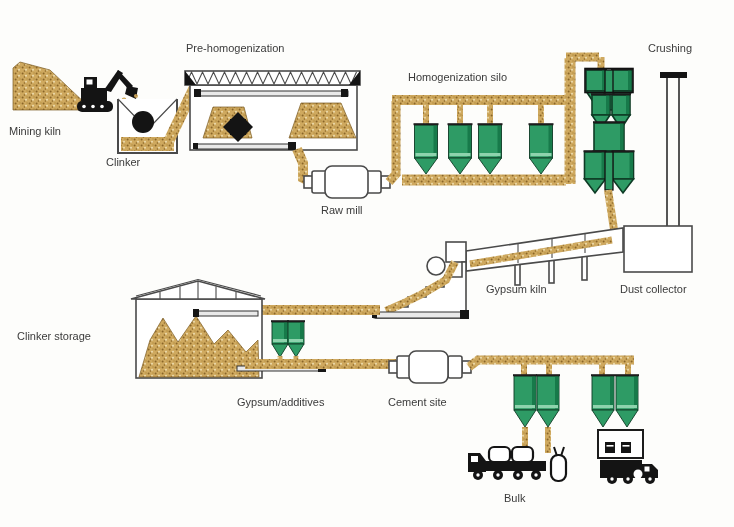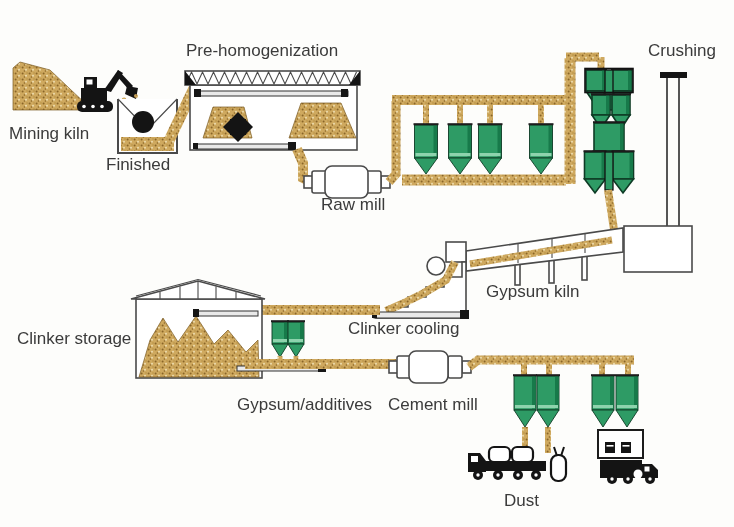--- a/index.html
+++ b/index.html
@@ -4,21 +4,21 @@
 <style>
   :root{
     --background:#fdfdfb; --silo-green:#2e9b65; --silo-green-dark:#177a4a;
     --silo-green-light:#8ed3ad; --sand-base:#cfa95f; --sand-dark:#8a6527;
     --sand-light:#ecdcae; --outline:#4a4a4a; --machine-black:#141414; --text:#3b3b3b;
   }
   html,body{margin:0;padding:0;}
   body{background:#fff;font-family:"Liberation Sans",sans-serif;}
   #stage{position:relative;width:734px;height:527px;background:var(--background);overflow:hidden;}
   #stage svg{position:absolute;left:0;top:0;}
-  .lbl{position:absolute;font-size:17px;color:var(--text);white-space:nowrap;line-height:1.1;}
+  .lbl{position:absolute;font-size:11px;color:var(--text);white-space:nowrap;line-height:1.1;}
   .sand-base{fill:var(--sand-base);} .sand-dark{fill:var(--sand-dark);}
   .sand-light{fill:var(--sand-light);} .sand-mid{fill:#b08c3e;}
   .sandfill{fill:url(#sand);stroke:#7a5a22;stroke-width:.7;}
   .band{stroke:url(#sand);fill:none;stroke-linecap:butt;}
   .outl{fill:#fff;stroke:var(--outline);stroke-width:1.6;}
   .thin{stroke:var(--outline);stroke-width:1.1;fill:none;}
   .belt{fill:#e9e9e9;stroke:#333;stroke-width:1;}
   .beltcap{fill:#161616;}
   .blk{fill:var(--machine-black);}
   .wht{fill:#fff;}
@@ -316,23 +316,24 @@
     <circle class="blk" cx="612" cy="479" r="5"></circle>
         <circle class="blk" cx="628" cy="479" r="5"></circle>
         <circle class="blk" cx="650" cy="479" r="5"></circle>
     <circle class="wht" cx="612" cy="479" r="1.7"></circle>
         <circle class="wht" cx="628" cy="479" r="1.7"></circle>
         <circle class="wht" cx="650" cy="479" r="1.7"></circle>
   </g>
 </svg>
 
   <div class="lbl" style="left:9px;top:125px">Mining kiln</div>
-  <div class="lbl" style="left:106px;top:156px">Finished</div>
+  <div class="lbl" style="left:106px;top:156px">Clinker</div>
   <div class="lbl" style="left:186px;top:42px">Pre-homogenization</div>
-  <div class="lbl" style="left:321px;top:196px">Raw mill</div>
+  <div class="lbl" style="left:321px;top:204px">Raw mill</div>
+  <div class="lbl" style="left:408px;top:71px">Homogenization silo</div>
   <div class="lbl" style="left:648px;top:42px">Crushing</div>
   <div class="lbl" style="left:486px;top:283px">Gypsum kiln</div>
-  <div class="lbl" style="left:348px;top:320px">Clinker cooling</div>
+  <div class="lbl" style="left:620px;top:283px">Dust collector</div>
   <div class="lbl" style="left:237px;top:396px">Gypsum/additives</div>
   <div class="lbl" style="left:17px;top:330px">Clinker storage</div>
-  <div class="lbl" style="left:388px;top:396px">Cement mill</div>
-  <div class="lbl" style="left:504px;top:492px">Dust</div>
+  <div class="lbl" style="left:388px;top:396px">Cement site</div>
+  <div class="lbl" style="left:504px;top:492px">Bulk</div>
 </div>
 
 </body></html>

